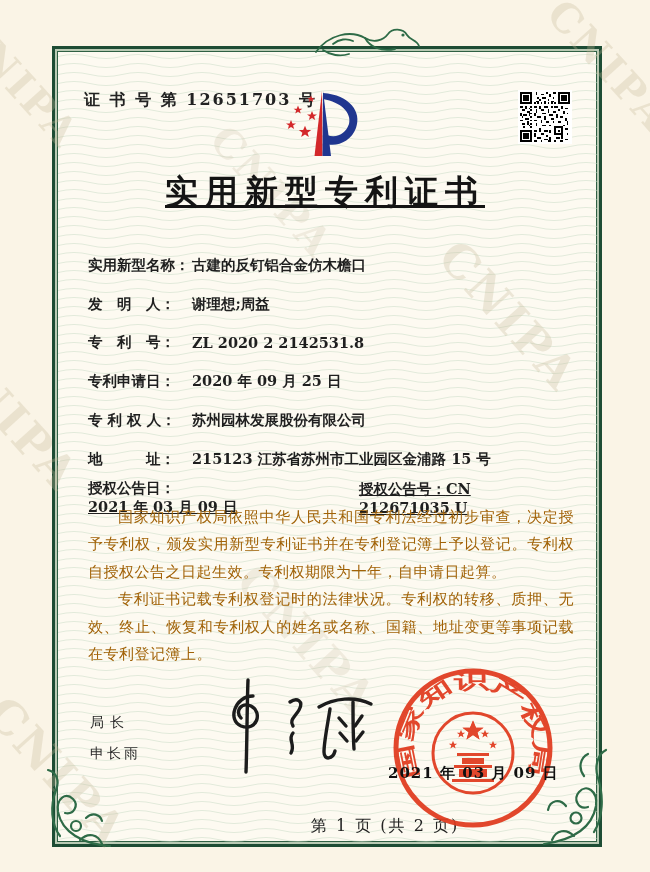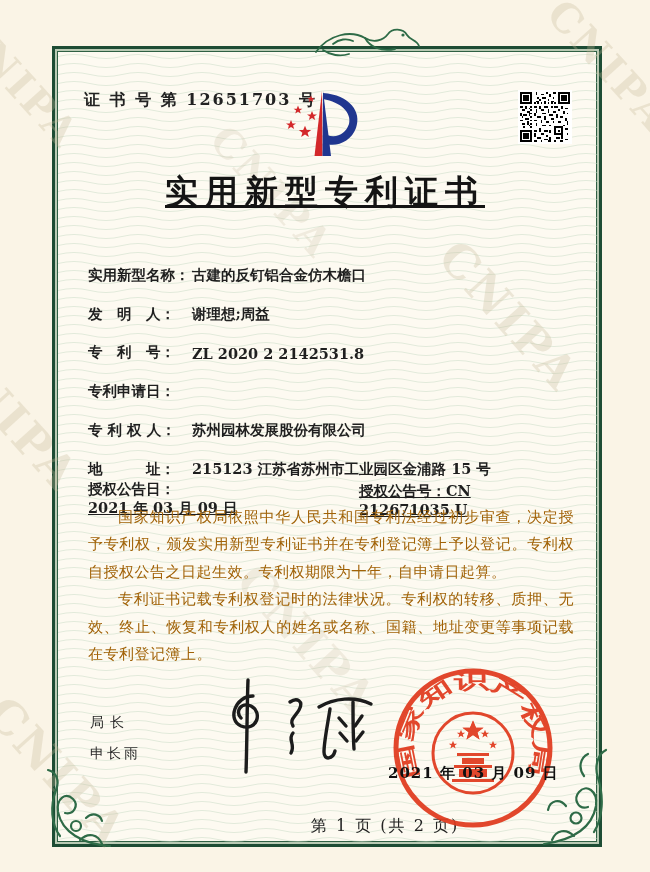--- a/index.html
+++ b/index.html
@@ -43,21 +43,21 @@
   .qr{position:absolute;left:518px;top:90px;z-index:2;background:#fff;padding:2px;}
   .doc-title{
     position:absolute;left:0;top:170px;width:100%;z-index:2;
     text-align:center;font-size:33px;font-weight:bold;letter-spacing:7px;color:#141414;text-decoration:underline;
   }
   
   .rows{
     position:absolute;left:88px;top:246px;width:478px;z-index:2;
     list-style:none;margin:0;padding:0;font-size:14.5px;font-weight:600;color:#1f1f1f;
   }
-  .rows li{height:38.8px;display:flex;align-items:flex-end;}
+  .rows li{height:38.8px;display:flex;align-items:center;}
   .f-label{display:inline-block;min-width:104px;white-space:pre;}
   .f-value{white-space:pre;}
   .grant-pair{display:flex;text-decoration:underline;}
   .grant-pair .second{margin-left:38px;}
   
   .body-text{
     position:absolute;left:88px;top:504px;width:486px;z-index:2;
     font-size:15px;line-height:1.83;color:#a16207;text-align:justify;
   }
   .body-text p{margin:0;text-indent:2em;letter-spacing:0.5px;}
@@ -191,20 +191,21 @@
   <li>
     <span class="f-label">发　明　人：</span>
     <span class="f-value">谢理想;周益</span>
   </li>
   <li>
     <span class="f-label">专　利　号：</span>
     <span class="f-value">ZL 2020 2 2142531.8</span>
   </li>
   <li>
     <span class="f-label">专利申请日：</span>
+    <span class="f-value">2020 年 09 月 25 日</span>
   </li>
   <li>
     <span class="f-label">专 利 权 人：</span>
     <span class="f-value">苏州园林发展股份有限公司</span>
   </li>
   <li>
     <span class="f-label">地　　　址：</span>
     <span class="f-value">215123 江苏省苏州市工业园区金浦路 15 号</span>
   </li>
   <li class="grant-pair">

